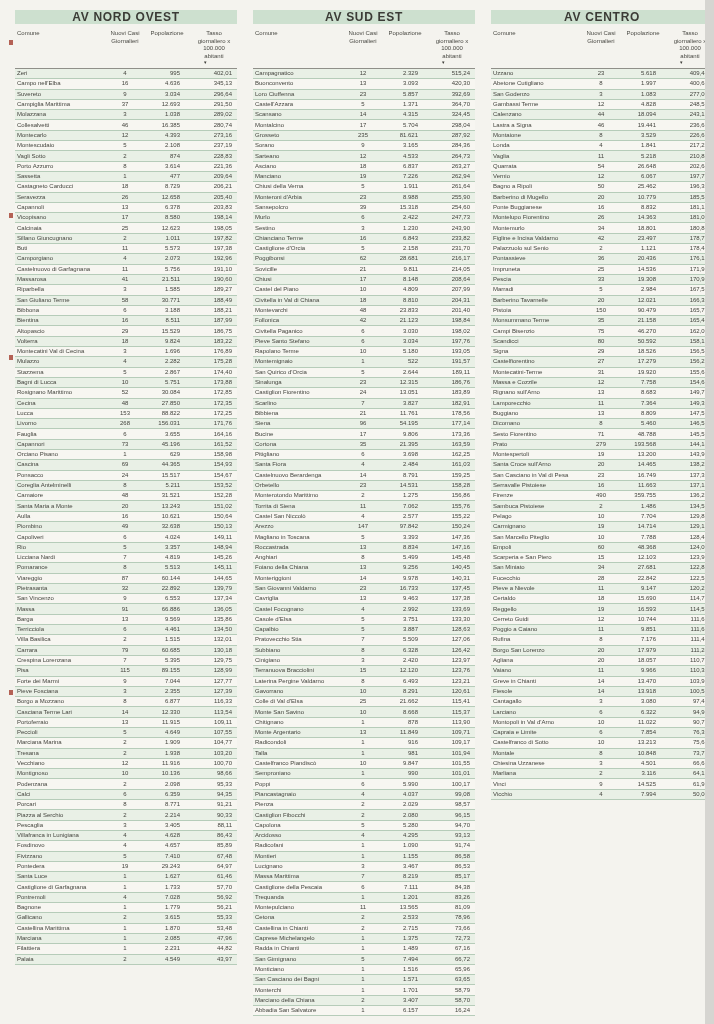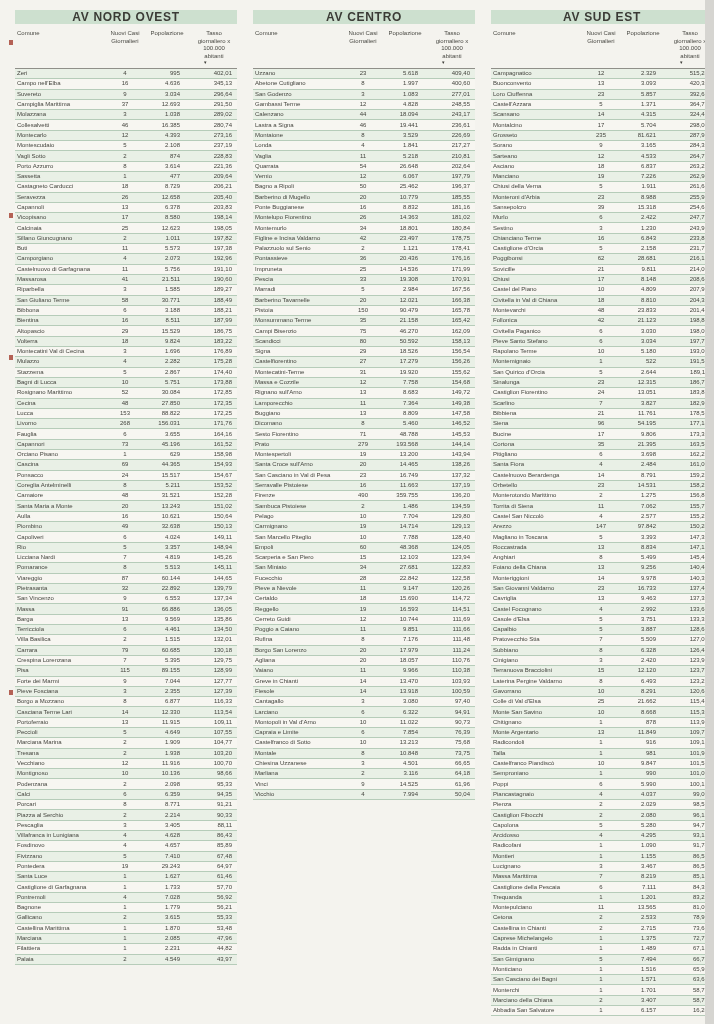--- a/index.html
+++ b/index.html
@@ -573,20 +573,583 @@
         </div>
         <div class="trow">
           <div class="c comune">Palaia</div>
           <div class="c cases">2</div>
           <div class="c pop">4.549</div>
           <div class="c tasso">43,97</div>
         </div>
       </div>
     </div>
     <div class="tcol">
+      <div class="banner">AV SUD EST</div>
+      <div class="thead">
+        <div class="c comune">Comune</div>
+        <div class="c cases">Nuovi Casi Giornalieri</div>
+        <div class="c pop">Popolazione</div>
+        <div class="c tasso"><span>Tasso giornaliero x 100.000 abitanti</span><span class="arrow">▾</span></div>
+      </div>
+      <div class="tbody">
+        <div class="trow">
+          <div class="c comune">Campagnatico</div>
+          <div class="c cases">12</div>
+          <div class="c pop">2.329</div>
+          <div class="c tasso">515,24</div>
+        </div>
+        <div class="trow">
+          <div class="c comune">Buonconvento</div>
+          <div class="c cases">13</div>
+          <div class="c pop">3.093</div>
+          <div class="c tasso">420,30</div>
+        </div>
+        <div class="trow">
+          <div class="c comune">Loro Ciuffenna</div>
+          <div class="c cases">23</div>
+          <div class="c pop">5.857</div>
+          <div class="c tasso">392,69</div>
+        </div>
+        <div class="trow">
+          <div class="c comune">Castell'Azzara</div>
+          <div class="c cases">5</div>
+          <div class="c pop">1.371</div>
+          <div class="c tasso">364,70</div>
+        </div>
+        <div class="trow">
+          <div class="c comune">Scansano</div>
+          <div class="c cases">14</div>
+          <div class="c pop">4.315</div>
+          <div class="c tasso">324,45</div>
+        </div>
+        <div class="trow">
+          <div class="c comune">Montalcino</div>
+          <div class="c cases">17</div>
+          <div class="c pop">5.704</div>
+          <div class="c tasso">298,04</div>
+        </div>
+        <div class="trow">
+          <div class="c comune">Grosseto</div>
+          <div class="c cases">235</div>
+          <div class="c pop">81.621</div>
+          <div class="c tasso">287,92</div>
+        </div>
+        <div class="trow">
+          <div class="c comune">Sorano</div>
+          <div class="c cases">9</div>
+          <div class="c pop">3.165</div>
+          <div class="c tasso">284,36</div>
+        </div>
+        <div class="trow">
+          <div class="c comune">Sarteano</div>
+          <div class="c cases">12</div>
+          <div class="c pop">4.533</div>
+          <div class="c tasso">264,73</div>
+        </div>
+        <div class="trow">
+          <div class="c comune">Asciano</div>
+          <div class="c cases">18</div>
+          <div class="c pop">6.837</div>
+          <div class="c tasso">263,27</div>
+        </div>
+        <div class="trow">
+          <div class="c comune">Manciano</div>
+          <div class="c cases">19</div>
+          <div class="c pop">7.226</div>
+          <div class="c tasso">262,94</div>
+        </div>
+        <div class="trow">
+          <div class="c comune">Chiusi della Verna</div>
+          <div class="c cases">5</div>
+          <div class="c pop">1.911</div>
+          <div class="c tasso">261,64</div>
+        </div>
+        <div class="trow">
+          <div class="c comune">Monteroni d'Arbia</div>
+          <div class="c cases">23</div>
+          <div class="c pop">8.988</div>
+          <div class="c tasso">255,90</div>
+        </div>
+        <div class="trow">
+          <div class="c comune">Sansepolcro</div>
+          <div class="c cases">39</div>
+          <div class="c pop">15.318</div>
+          <div class="c tasso">254,60</div>
+        </div>
+        <div class="trow">
+          <div class="c comune">Murlo</div>
+          <div class="c cases">6</div>
+          <div class="c pop">2.422</div>
+          <div class="c tasso">247,73</div>
+        </div>
+        <div class="trow">
+          <div class="c comune">Sestino</div>
+          <div class="c cases">3</div>
+          <div class="c pop">1.230</div>
+          <div class="c tasso">243,90</div>
+        </div>
+        <div class="trow">
+          <div class="c comune">Chianciano Terme</div>
+          <div class="c cases">16</div>
+          <div class="c pop">6.843</div>
+          <div class="c tasso">233,82</div>
+        </div>
+        <div class="trow">
+          <div class="c comune">Castiglione d'Orcia</div>
+          <div class="c cases">5</div>
+          <div class="c pop">2.158</div>
+          <div class="c tasso">231,70</div>
+        </div>
+        <div class="trow">
+          <div class="c comune">Poggibonsi</div>
+          <div class="c cases">62</div>
+          <div class="c pop">28.681</div>
+          <div class="c tasso">216,17</div>
+        </div>
+        <div class="trow">
+          <div class="c comune">Sovicille</div>
+          <div class="c cases">21</div>
+          <div class="c pop">9.811</div>
+          <div class="c tasso">214,05</div>
+        </div>
+        <div class="trow">
+          <div class="c comune">Chiusi</div>
+          <div class="c cases">17</div>
+          <div class="c pop">8.148</div>
+          <div class="c tasso">208,64</div>
+        </div>
+        <div class="trow">
+          <div class="c comune">Castel del Piano</div>
+          <div class="c cases">10</div>
+          <div class="c pop">4.809</div>
+          <div class="c tasso">207,99</div>
+        </div>
+        <div class="trow">
+          <div class="c comune">Civitella in Val di Chiana</div>
+          <div class="c cases">18</div>
+          <div class="c pop">8.810</div>
+          <div class="c tasso">204,31</div>
+        </div>
+        <div class="trow">
+          <div class="c comune">Montevarchi</div>
+          <div class="c cases">48</div>
+          <div class="c pop">23.833</div>
+          <div class="c tasso">201,40</div>
+        </div>
+        <div class="trow">
+          <div class="c comune">Follonica</div>
+          <div class="c cases">42</div>
+          <div class="c pop">21.123</div>
+          <div class="c tasso">198,84</div>
+        </div>
+        <div class="trow">
+          <div class="c comune">Civitella Paganico</div>
+          <div class="c cases">6</div>
+          <div class="c pop">3.030</div>
+          <div class="c tasso">198,02</div>
+        </div>
+        <div class="trow">
+          <div class="c comune">Pieve Santo Stefano</div>
+          <div class="c cases">6</div>
+          <div class="c pop">3.034</div>
+          <div class="c tasso">197,76</div>
+        </div>
+        <div class="trow">
+          <div class="c comune">Rapolano Terme</div>
+          <div class="c cases">10</div>
+          <div class="c pop">5.180</div>
+          <div class="c tasso">193,05</div>
+        </div>
+        <div class="trow">
+          <div class="c comune">Montemignaio</div>
+          <div class="c cases">1</div>
+          <div class="c pop">522</div>
+          <div class="c tasso">191,57</div>
+        </div>
+        <div class="trow">
+          <div class="c comune">San Quirico d'Orcia</div>
+          <div class="c cases">5</div>
+          <div class="c pop">2.644</div>
+          <div class="c tasso">189,11</div>
+        </div>
+        <div class="trow">
+          <div class="c comune">Sinalunga</div>
+          <div class="c cases">23</div>
+          <div class="c pop">12.315</div>
+          <div class="c tasso">186,76</div>
+        </div>
+        <div class="trow">
+          <div class="c comune">Castiglion Fiorentino</div>
+          <div class="c cases">24</div>
+          <div class="c pop">13.051</div>
+          <div class="c tasso">183,89</div>
+        </div>
+        <div class="trow">
+          <div class="c comune">Scarlino</div>
+          <div class="c cases">7</div>
+          <div class="c pop">3.827</div>
+          <div class="c tasso">182,91</div>
+        </div>
+        <div class="trow">
+          <div class="c comune">Bibbiena</div>
+          <div class="c cases">21</div>
+          <div class="c pop">11.761</div>
+          <div class="c tasso">178,56</div>
+        </div>
+        <div class="trow">
+          <div class="c comune">Siena</div>
+          <div class="c cases">96</div>
+          <div class="c pop">54.195</div>
+          <div class="c tasso">177,14</div>
+        </div>
+        <div class="trow">
+          <div class="c comune">Bucine</div>
+          <div class="c cases">17</div>
+          <div class="c pop">9.806</div>
+          <div class="c tasso">173,36</div>
+        </div>
+        <div class="trow">
+          <div class="c comune">Cortona</div>
+          <div class="c cases">35</div>
+          <div class="c pop">21.395</div>
+          <div class="c tasso">163,59</div>
+        </div>
+        <div class="trow">
+          <div class="c comune">Pitigliano</div>
+          <div class="c cases">6</div>
+          <div class="c pop">3.698</div>
+          <div class="c tasso">162,25</div>
+        </div>
+        <div class="trow">
+          <div class="c comune">Santa Fiora</div>
+          <div class="c cases">4</div>
+          <div class="c pop">2.484</div>
+          <div class="c tasso">161,03</div>
+        </div>
+        <div class="trow">
+          <div class="c comune">Castelnuovo Berardenga</div>
+          <div class="c cases">14</div>
+          <div class="c pop">8.791</div>
+          <div class="c tasso">159,25</div>
+        </div>
+        <div class="trow">
+          <div class="c comune">Orbetello</div>
+          <div class="c cases">23</div>
+          <div class="c pop">14.531</div>
+          <div class="c tasso">158,28</div>
+        </div>
+        <div class="trow">
+          <div class="c comune">Monterotondo Marittimo</div>
+          <div class="c cases">2</div>
+          <div class="c pop">1.275</div>
+          <div class="c tasso">156,86</div>
+        </div>
+        <div class="trow">
+          <div class="c comune">Torrita di Siena</div>
+          <div class="c cases">11</div>
+          <div class="c pop">7.062</div>
+          <div class="c tasso">155,76</div>
+        </div>
+        <div class="trow">
+          <div class="c comune">Castel San Niccolò</div>
+          <div class="c cases">4</div>
+          <div class="c pop">2.577</div>
+          <div class="c tasso">155,22</div>
+        </div>
+        <div class="trow">
+          <div class="c comune">Arezzo</div>
+          <div class="c cases">147</div>
+          <div class="c pop">97.842</div>
+          <div class="c tasso">150,24</div>
+        </div>
+        <div class="trow">
+          <div class="c comune">Magliano in Toscana</div>
+          <div class="c cases">5</div>
+          <div class="c pop">3.393</div>
+          <div class="c tasso">147,36</div>
+        </div>
+        <div class="trow">
+          <div class="c comune">Roccastrada</div>
+          <div class="c cases">13</div>
+          <div class="c pop">8.834</div>
+          <div class="c tasso">147,16</div>
+        </div>
+        <div class="trow">
+          <div class="c comune">Anghiari</div>
+          <div class="c cases">8</div>
+          <div class="c pop">5.499</div>
+          <div class="c tasso">145,48</div>
+        </div>
+        <div class="trow">
+          <div class="c comune">Foiano della Chiana</div>
+          <div class="c cases">13</div>
+          <div class="c pop">9.256</div>
+          <div class="c tasso">140,45</div>
+        </div>
+        <div class="trow">
+          <div class="c comune">Monteriggioni</div>
+          <div class="c cases">14</div>
+          <div class="c pop">9.978</div>
+          <div class="c tasso">140,31</div>
+        </div>
+        <div class="trow">
+          <div class="c comune">San Giovanni Valdarno</div>
+          <div class="c cases">23</div>
+          <div class="c pop">16.733</div>
+          <div class="c tasso">137,45</div>
+        </div>
+        <div class="trow">
+          <div class="c comune">Cavriglia</div>
+          <div class="c cases">13</div>
+          <div class="c pop">9.463</div>
+          <div class="c tasso">137,38</div>
+        </div>
+        <div class="trow">
+          <div class="c comune">Castel Focognano</div>
+          <div class="c cases">4</div>
+          <div class="c pop">2.992</div>
+          <div class="c tasso">133,69</div>
+        </div>
+        <div class="trow">
+          <div class="c comune">Casole d'Elsa</div>
+          <div class="c cases">5</div>
+          <div class="c pop">3.751</div>
+          <div class="c tasso">133,30</div>
+        </div>
+        <div class="trow">
+          <div class="c comune">Capalbio</div>
+          <div class="c cases">5</div>
+          <div class="c pop">3.887</div>
+          <div class="c tasso">128,63</div>
+        </div>
+        <div class="trow">
+          <div class="c comune">Pratovecchio Stia</div>
+          <div class="c cases">7</div>
+          <div class="c pop">5.509</div>
+          <div class="c tasso">127,06</div>
+        </div>
+        <div class="trow">
+          <div class="c comune">Subbiano</div>
+          <div class="c cases">8</div>
+          <div class="c pop">6.328</div>
+          <div class="c tasso">126,42</div>
+        </div>
+        <div class="trow">
+          <div class="c comune">Cinigiano</div>
+          <div class="c cases">3</div>
+          <div class="c pop">2.420</div>
+          <div class="c tasso">123,97</div>
+        </div>
+        <div class="trow">
+          <div class="c comune">Terranuova Bracciolini</div>
+          <div class="c cases">15</div>
+          <div class="c pop">12.120</div>
+          <div class="c tasso">123,76</div>
+        </div>
+        <div class="trow">
+          <div class="c comune">Laterina Pergine Valdarno</div>
+          <div class="c cases">8</div>
+          <div class="c pop">6.493</div>
+          <div class="c tasso">123,21</div>
+        </div>
+        <div class="trow">
+          <div class="c comune">Gavorrano</div>
+          <div class="c cases">10</div>
+          <div class="c pop">8.291</div>
+          <div class="c tasso">120,61</div>
+        </div>
+        <div class="trow">
+          <div class="c comune">Colle di Val d'Elsa</div>
+          <div class="c cases">25</div>
+          <div class="c pop">21.662</div>
+          <div class="c tasso">115,41</div>
+        </div>
+        <div class="trow">
+          <div class="c comune">Monte San Savino</div>
+          <div class="c cases">10</div>
+          <div class="c pop">8.668</div>
+          <div class="c tasso">115,37</div>
+        </div>
+        <div class="trow">
+          <div class="c comune">Chitignano</div>
+          <div class="c cases">1</div>
+          <div class="c pop">878</div>
+          <div class="c tasso">113,90</div>
+        </div>
+        <div class="trow">
+          <div class="c comune">Monte Argentario</div>
+          <div class="c cases">13</div>
+          <div class="c pop">11.849</div>
+          <div class="c tasso">109,71</div>
+        </div>
+        <div class="trow">
+          <div class="c comune">Radicondoli</div>
+          <div class="c cases">1</div>
+          <div class="c pop">916</div>
+          <div class="c tasso">109,17</div>
+        </div>
+        <div class="trow">
+          <div class="c comune">Talla</div>
+          <div class="c cases">1</div>
+          <div class="c pop">981</div>
+          <div class="c tasso">101,94</div>
+        </div>
+        <div class="trow">
+          <div class="c comune">Castelfranco Piandiscò</div>
+          <div class="c cases">10</div>
+          <div class="c pop">9.847</div>
+          <div class="c tasso">101,55</div>
+        </div>
+        <div class="trow">
+          <div class="c comune">Semproniano</div>
+          <div class="c cases">1</div>
+          <div class="c pop">990</div>
+          <div class="c tasso">101,01</div>
+        </div>
+        <div class="trow">
+          <div class="c comune">Poppi</div>
+          <div class="c cases">6</div>
+          <div class="c pop">5.990</div>
+          <div class="c tasso">100,17</div>
+        </div>
+        <div class="trow">
+          <div class="c comune">Piancastagnaio</div>
+          <div class="c cases">4</div>
+          <div class="c pop">4.037</div>
+          <div class="c tasso">99,08</div>
+        </div>
+        <div class="trow">
+          <div class="c comune">Pienza</div>
+          <div class="c cases">2</div>
+          <div class="c pop">2.029</div>
+          <div class="c tasso">98,57</div>
+        </div>
+        <div class="trow">
+          <div class="c comune">Castiglion Fibocchi</div>
+          <div class="c cases">2</div>
+          <div class="c pop">2.080</div>
+          <div class="c tasso">96,15</div>
+        </div>
+        <div class="trow">
+          <div class="c comune">Capolona</div>
+          <div class="c cases">5</div>
+          <div class="c pop">5.280</div>
+          <div class="c tasso">94,70</div>
+        </div>
+        <div class="trow">
+          <div class="c comune">Arcidosso</div>
+          <div class="c cases">4</div>
+          <div class="c pop">4.295</div>
+          <div class="c tasso">93,13</div>
+        </div>
+        <div class="trow">
+          <div class="c comune">Radicofani</div>
+          <div class="c cases">1</div>
+          <div class="c pop">1.090</div>
+          <div class="c tasso">91,74</div>
+        </div>
+        <div class="trow">
+          <div class="c comune">Montieri</div>
+          <div class="c cases">1</div>
+          <div class="c pop">1.155</div>
+          <div class="c tasso">86,58</div>
+        </div>
+        <div class="trow">
+          <div class="c comune">Lucignano</div>
+          <div class="c cases">3</div>
+          <div class="c pop">3.467</div>
+          <div class="c tasso">86,53</div>
+        </div>
+        <div class="trow">
+          <div class="c comune">Massa Marittima</div>
+          <div class="c cases">7</div>
+          <div class="c pop">8.219</div>
+          <div class="c tasso">85,17</div>
+        </div>
+        <div class="trow">
+          <div class="c comune">Castiglione della Pescaia</div>
+          <div class="c cases">6</div>
+          <div class="c pop">7.111</div>
+          <div class="c tasso">84,38</div>
+        </div>
+        <div class="trow">
+          <div class="c comune">Trequanda</div>
+          <div class="c cases">1</div>
+          <div class="c pop">1.201</div>
+          <div class="c tasso">83,26</div>
+        </div>
+        <div class="trow">
+          <div class="c comune">Montepulciano</div>
+          <div class="c cases">11</div>
+          <div class="c pop">13.565</div>
+          <div class="c tasso">81,09</div>
+        </div>
+        <div class="trow">
+          <div class="c comune">Cetona</div>
+          <div class="c cases">2</div>
+          <div class="c pop">2.533</div>
+          <div class="c tasso">78,96</div>
+        </div>
+        <div class="trow">
+          <div class="c comune">Castellina in Chianti</div>
+          <div class="c cases">2</div>
+          <div class="c pop">2.715</div>
+          <div class="c tasso">73,66</div>
+        </div>
+        <div class="trow">
+          <div class="c comune">Caprese Michelangelo</div>
+          <div class="c cases">1</div>
+          <div class="c pop">1.375</div>
+          <div class="c tasso">72,73</div>
+        </div>
+        <div class="trow">
+          <div class="c comune">Radda in Chianti</div>
+          <div class="c cases">1</div>
+          <div class="c pop">1.489</div>
+          <div class="c tasso">67,16</div>
+        </div>
+        <div class="trow">
+          <div class="c comune">San Gimignano</div>
+          <div class="c cases">5</div>
+          <div class="c pop">7.494</div>
+          <div class="c tasso">66,72</div>
+        </div>
+        <div class="trow">
+          <div class="c comune">Monticiano</div>
+          <div class="c cases">1</div>
+          <div class="c pop">1.516</div>
+          <div class="c tasso">65,96</div>
+        </div>
+        <div class="trow">
+          <div class="c comune">San Casciano dei Bagni</div>
+          <div class="c cases">1</div>
+          <div class="c pop">1.571</div>
+          <div class="c tasso">63,65</div>
+        </div>
+        <div class="trow">
+          <div class="c comune">Monterchi</div>
+          <div class="c cases">1</div>
+          <div class="c pop">1.701</div>
+          <div class="c tasso">58,79</div>
+        </div>
+        <div class="trow">
+          <div class="c comune">Marciano della Chiana</div>
+          <div class="c cases">2</div>
+          <div class="c pop">3.407</div>
+          <div class="c tasso">58,70</div>
+        </div>
+        <div class="trow">
+          <div class="c comune">Abbadia San Salvatore</div>
+          <div class="c cases">1</div>
+          <div class="c pop">6.157</div>
+          <div class="c tasso">16,24</div>
+        </div>
+      </div>
+    </div>
+    <div class="tcol">
       <div class="banner">AV CENTRO</div>
       <div class="thead">
         <div class="c comune">Comune</div>
         <div class="c cases">Nuovi Casi Giornalieri</div>
         <div class="c pop">Popolazione</div>
         <div class="c tasso"><span>Tasso giornaliero x 100.000 abitanti</span><span class="arrow">▾</span></div>
       </div>
       <div class="tbody">
         <div class="trow">
           <div class="c comune">Uzzano</div>
@@ -1006,583 +1569,20 @@
           <div class="c comune">Vinci</div>
           <div class="c cases">9</div>
           <div class="c pop">14.525</div>
           <div class="c tasso">61,96</div>
         </div>
         <div class="trow">
           <div class="c comune">Vicchio</div>
           <div class="c cases">4</div>
           <div class="c pop">7.994</div>
           <div class="c tasso">50,04</div>
-        </div>
-      </div>
-    </div>
-    <div class="tcol">
-      <div class="banner">AV SUD EST</div>
-      <div class="thead">
-        <div class="c comune">Comune</div>
-        <div class="c cases">Nuovi Casi Giornalieri</div>
-        <div class="c pop">Popolazione</div>
-        <div class="c tasso"><span>Tasso giornaliero x 100.000 abitanti</span><span class="arrow">▾</span></div>
-      </div>
-      <div class="tbody">
-        <div class="trow">
-          <div class="c comune">Campagnatico</div>
-          <div class="c cases">12</div>
-          <div class="c pop">2.329</div>
-          <div class="c tasso">515,24</div>
-        </div>
-        <div class="trow">
-          <div class="c comune">Buonconvento</div>
-          <div class="c cases">13</div>
-          <div class="c pop">3.093</div>
-          <div class="c tasso">420,30</div>
-        </div>
-        <div class="trow">
-          <div class="c comune">Loro Ciuffenna</div>
-          <div class="c cases">23</div>
-          <div class="c pop">5.857</div>
-          <div class="c tasso">392,69</div>
-        </div>
-        <div class="trow">
-          <div class="c comune">Castell'Azzara</div>
-          <div class="c cases">5</div>
-          <div class="c pop">1.371</div>
-          <div class="c tasso">364,70</div>
-        </div>
-        <div class="trow">
-          <div class="c comune">Scansano</div>
-          <div class="c cases">14</div>
-          <div class="c pop">4.315</div>
-          <div class="c tasso">324,45</div>
-        </div>
-        <div class="trow">
-          <div class="c comune">Montalcino</div>
-          <div class="c cases">17</div>
-          <div class="c pop">5.704</div>
-          <div class="c tasso">298,04</div>
-        </div>
-        <div class="trow">
-          <div class="c comune">Grosseto</div>
-          <div class="c cases">235</div>
-          <div class="c pop">81.621</div>
-          <div class="c tasso">287,92</div>
-        </div>
-        <div class="trow">
-          <div class="c comune">Sorano</div>
-          <div class="c cases">9</div>
-          <div class="c pop">3.165</div>
-          <div class="c tasso">284,36</div>
-        </div>
-        <div class="trow">
-          <div class="c comune">Sarteano</div>
-          <div class="c cases">12</div>
-          <div class="c pop">4.533</div>
-          <div class="c tasso">264,73</div>
-        </div>
-        <div class="trow">
-          <div class="c comune">Asciano</div>
-          <div class="c cases">18</div>
-          <div class="c pop">6.837</div>
-          <div class="c tasso">263,27</div>
-        </div>
-        <div class="trow">
-          <div class="c comune">Manciano</div>
-          <div class="c cases">19</div>
-          <div class="c pop">7.226</div>
-          <div class="c tasso">262,94</div>
-        </div>
-        <div class="trow">
-          <div class="c comune">Chiusi della Verna</div>
-          <div class="c cases">5</div>
-          <div class="c pop">1.911</div>
-          <div class="c tasso">261,64</div>
-        </div>
-        <div class="trow">
-          <div class="c comune">Monteroni d'Arbia</div>
-          <div class="c cases">23</div>
-          <div class="c pop">8.988</div>
-          <div class="c tasso">255,90</div>
-        </div>
-        <div class="trow">
-          <div class="c comune">Sansepolcro</div>
-          <div class="c cases">39</div>
-          <div class="c pop">15.318</div>
-          <div class="c tasso">254,60</div>
-        </div>
-        <div class="trow">
-          <div class="c comune">Murlo</div>
-          <div class="c cases">6</div>
-          <div class="c pop">2.422</div>
-          <div class="c tasso">247,73</div>
-        </div>
-        <div class="trow">
-          <div class="c comune">Sestino</div>
-          <div class="c cases">3</div>
-          <div class="c pop">1.230</div>
-          <div class="c tasso">243,90</div>
-        </div>
-        <div class="trow">
-          <div class="c comune">Chianciano Terme</div>
-          <div class="c cases">16</div>
-          <div class="c pop">6.843</div>
-          <div class="c tasso">233,82</div>
-        </div>
-        <div class="trow">
-          <div class="c comune">Castiglione d'Orcia</div>
-          <div class="c cases">5</div>
-          <div class="c pop">2.158</div>
-          <div class="c tasso">231,70</div>
-        </div>
-        <div class="trow">
-          <div class="c comune">Poggibonsi</div>
-          <div class="c cases">62</div>
-          <div class="c pop">28.681</div>
-          <div class="c tasso">216,17</div>
-        </div>
-        <div class="trow">
-          <div class="c comune">Sovicille</div>
-          <div class="c cases">21</div>
-          <div class="c pop">9.811</div>
-          <div class="c tasso">214,05</div>
-        </div>
-        <div class="trow">
-          <div class="c comune">Chiusi</div>
-          <div class="c cases">17</div>
-          <div class="c pop">8.148</div>
-          <div class="c tasso">208,64</div>
-        </div>
-        <div class="trow">
-          <div class="c comune">Castel del Piano</div>
-          <div class="c cases">10</div>
-          <div class="c pop">4.809</div>
-          <div class="c tasso">207,99</div>
-        </div>
-        <div class="trow">
-          <div class="c comune">Civitella in Val di Chiana</div>
-          <div class="c cases">18</div>
-          <div class="c pop">8.810</div>
-          <div class="c tasso">204,31</div>
-        </div>
-        <div class="trow">
-          <div class="c comune">Montevarchi</div>
-          <div class="c cases">48</div>
-          <div class="c pop">23.833</div>
-          <div class="c tasso">201,40</div>
-        </div>
-        <div class="trow">
-          <div class="c comune">Follonica</div>
-          <div class="c cases">42</div>
-          <div class="c pop">21.123</div>
-          <div class="c tasso">198,84</div>
-        </div>
-        <div class="trow">
-          <div class="c comune">Civitella Paganico</div>
-          <div class="c cases">6</div>
-          <div class="c pop">3.030</div>
-          <div class="c tasso">198,02</div>
-        </div>
-        <div class="trow">
-          <div class="c comune">Pieve Santo Stefano</div>
-          <div class="c cases">6</div>
-          <div class="c pop">3.034</div>
-          <div class="c tasso">197,76</div>
-        </div>
-        <div class="trow">
-          <div class="c comune">Rapolano Terme</div>
-          <div class="c cases">10</div>
-          <div class="c pop">5.180</div>
-          <div class="c tasso">193,05</div>
-        </div>
-        <div class="trow">
-          <div class="c comune">Montemignaio</div>
-          <div class="c cases">1</div>
-          <div class="c pop">522</div>
-          <div class="c tasso">191,57</div>
-        </div>
-        <div class="trow">
-          <div class="c comune">San Quirico d'Orcia</div>
-          <div class="c cases">5</div>
-          <div class="c pop">2.644</div>
-          <div class="c tasso">189,11</div>
-        </div>
-        <div class="trow">
-          <div class="c comune">Sinalunga</div>
-          <div class="c cases">23</div>
-          <div class="c pop">12.315</div>
-          <div class="c tasso">186,76</div>
-        </div>
-        <div class="trow">
-          <div class="c comune">Castiglion Fiorentino</div>
-          <div class="c cases">24</div>
-          <div class="c pop">13.051</div>
-          <div class="c tasso">183,89</div>
-        </div>
-        <div class="trow">
-          <div class="c comune">Scarlino</div>
-          <div class="c cases">7</div>
-          <div class="c pop">3.827</div>
-          <div class="c tasso">182,91</div>
-        </div>
-        <div class="trow">
-          <div class="c comune">Bibbiena</div>
-          <div class="c cases">21</div>
-          <div class="c pop">11.761</div>
-          <div class="c tasso">178,56</div>
-        </div>
-        <div class="trow">
-          <div class="c comune">Siena</div>
-          <div class="c cases">96</div>
-          <div class="c pop">54.195</div>
-          <div class="c tasso">177,14</div>
-        </div>
-        <div class="trow">
-          <div class="c comune">Bucine</div>
-          <div class="c cases">17</div>
-          <div class="c pop">9.806</div>
-          <div class="c tasso">173,36</div>
-        </div>
-        <div class="trow">
-          <div class="c comune">Cortona</div>
-          <div class="c cases">35</div>
-          <div class="c pop">21.395</div>
-          <div class="c tasso">163,59</div>
-        </div>
-        <div class="trow">
-          <div class="c comune">Pitigliano</div>
-          <div class="c cases">6</div>
-          <div class="c pop">3.698</div>
-          <div class="c tasso">162,25</div>
-        </div>
-        <div class="trow">
-          <div class="c comune">Santa Fiora</div>
-          <div class="c cases">4</div>
-          <div class="c pop">2.484</div>
-          <div class="c tasso">161,03</div>
-        </div>
-        <div class="trow">
-          <div class="c comune">Castelnuovo Berardenga</div>
-          <div class="c cases">14</div>
-          <div class="c pop">8.791</div>
-          <div class="c tasso">159,25</div>
-        </div>
-        <div class="trow">
-          <div class="c comune">Orbetello</div>
-          <div class="c cases">23</div>
-          <div class="c pop">14.531</div>
-          <div class="c tasso">158,28</div>
-        </div>
-        <div class="trow">
-          <div class="c comune">Monterotondo Marittimo</div>
-          <div class="c cases">2</div>
-          <div class="c pop">1.275</div>
-          <div class="c tasso">156,86</div>
-        </div>
-        <div class="trow">
-          <div class="c comune">Torrita di Siena</div>
-          <div class="c cases">11</div>
-          <div class="c pop">7.062</div>
-          <div class="c tasso">155,76</div>
-        </div>
-        <div class="trow">
-          <div class="c comune">Castel San Niccolò</div>
-          <div class="c cases">4</div>
-          <div class="c pop">2.577</div>
-          <div class="c tasso">155,22</div>
-        </div>
-        <div class="trow">
-          <div class="c comune">Arezzo</div>
-          <div class="c cases">147</div>
-          <div class="c pop">97.842</div>
-          <div class="c tasso">150,24</div>
-        </div>
-        <div class="trow">
-          <div class="c comune">Magliano in Toscana</div>
-          <div class="c cases">5</div>
-          <div class="c pop">3.393</div>
-          <div class="c tasso">147,36</div>
-        </div>
-        <div class="trow">
-          <div class="c comune">Roccastrada</div>
-          <div class="c cases">13</div>
-          <div class="c pop">8.834</div>
-          <div class="c tasso">147,16</div>
-        </div>
-        <div class="trow">
-          <div class="c comune">Anghiari</div>
-          <div class="c cases">8</div>
-          <div class="c pop">5.499</div>
-          <div class="c tasso">145,48</div>
-        </div>
-        <div class="trow">
-          <div class="c comune">Foiano della Chiana</div>
-          <div class="c cases">13</div>
-          <div class="c pop">9.256</div>
-          <div class="c tasso">140,45</div>
-        </div>
-        <div class="trow">
-          <div class="c comune">Monteriggioni</div>
-          <div class="c cases">14</div>
-          <div class="c pop">9.978</div>
-          <div class="c tasso">140,31</div>
-        </div>
-        <div class="trow">
-          <div class="c comune">San Giovanni Valdarno</div>
-          <div class="c cases">23</div>
-          <div class="c pop">16.733</div>
-          <div class="c tasso">137,45</div>
-        </div>
-        <div class="trow">
-          <div class="c comune">Cavriglia</div>
-          <div class="c cases">13</div>
-          <div class="c pop">9.463</div>
-          <div class="c tasso">137,38</div>
-        </div>
-        <div class="trow">
-          <div class="c comune">Castel Focognano</div>
-          <div class="c cases">4</div>
-          <div class="c pop">2.992</div>
-          <div class="c tasso">133,69</div>
-        </div>
-        <div class="trow">
-          <div class="c comune">Casole d'Elsa</div>
-          <div class="c cases">5</div>
-          <div class="c pop">3.751</div>
-          <div class="c tasso">133,30</div>
-        </div>
-        <div class="trow">
-          <div class="c comune">Capalbio</div>
-          <div class="c cases">5</div>
-          <div class="c pop">3.887</div>
-          <div class="c tasso">128,63</div>
-        </div>
-        <div class="trow">
-          <div class="c comune">Pratovecchio Stia</div>
-          <div class="c cases">7</div>
-          <div class="c pop">5.509</div>
-          <div class="c tasso">127,06</div>
-        </div>
-        <div class="trow">
-          <div class="c comune">Subbiano</div>
-          <div class="c cases">8</div>
-          <div class="c pop">6.328</div>
-          <div class="c tasso">126,42</div>
-        </div>
-        <div class="trow">
-          <div class="c comune">Cinigiano</div>
-          <div class="c cases">3</div>
-          <div class="c pop">2.420</div>
-          <div class="c tasso">123,97</div>
-        </div>
-        <div class="trow">
-          <div class="c comune">Terranuova Bracciolini</div>
-          <div class="c cases">15</div>
-          <div class="c pop">12.120</div>
-          <div class="c tasso">123,76</div>
-        </div>
-        <div class="trow">
-          <div class="c comune">Laterina Pergine Valdarno</div>
-          <div class="c cases">8</div>
-          <div class="c pop">6.493</div>
-          <div class="c tasso">123,21</div>
-        </div>
-        <div class="trow">
-          <div class="c comune">Gavorrano</div>
-          <div class="c cases">10</div>
-          <div class="c pop">8.291</div>
-          <div class="c tasso">120,61</div>
-        </div>
-        <div class="trow">
-          <div class="c comune">Colle di Val d'Elsa</div>
-          <div class="c cases">25</div>
-          <div class="c pop">21.662</div>
-          <div class="c tasso">115,41</div>
-        </div>
-        <div class="trow">
-          <div class="c comune">Monte San Savino</div>
-          <div class="c cases">10</div>
-          <div class="c pop">8.668</div>
-          <div class="c tasso">115,37</div>
-        </div>
-        <div class="trow">
-          <div class="c comune">Chitignano</div>
-          <div class="c cases">1</div>
-          <div class="c pop">878</div>
-          <div class="c tasso">113,90</div>
-        </div>
-        <div class="trow">
-          <div class="c comune">Monte Argentario</div>
-          <div class="c cases">13</div>
-          <div class="c pop">11.849</div>
-          <div class="c tasso">109,71</div>
-        </div>
-        <div class="trow">
-          <div class="c comune">Radicondoli</div>
-          <div class="c cases">1</div>
-          <div class="c pop">916</div>
-          <div class="c tasso">109,17</div>
-        </div>
-        <div class="trow">
-          <div class="c comune">Talla</div>
-          <div class="c cases">1</div>
-          <div class="c pop">981</div>
-          <div class="c tasso">101,94</div>
-        </div>
-        <div class="trow">
-          <div class="c comune">Castelfranco Piandiscò</div>
-          <div class="c cases">10</div>
-          <div class="c pop">9.847</div>
-          <div class="c tasso">101,55</div>
-        </div>
-        <div class="trow">
-          <div class="c comune">Semproniano</div>
-          <div class="c cases">1</div>
-          <div class="c pop">990</div>
-          <div class="c tasso">101,01</div>
-        </div>
-        <div class="trow">
-          <div class="c comune">Poppi</div>
-          <div class="c cases">6</div>
-          <div class="c pop">5.990</div>
-          <div class="c tasso">100,17</div>
-        </div>
-        <div class="trow">
-          <div class="c comune">Piancastagnaio</div>
-          <div class="c cases">4</div>
-          <div class="c pop">4.037</div>
-          <div class="c tasso">99,08</div>
-        </div>
-        <div class="trow">
-          <div class="c comune">Pienza</div>
-          <div class="c cases">2</div>
-          <div class="c pop">2.029</div>
-          <div class="c tasso">98,57</div>
-        </div>
-        <div class="trow">
-          <div class="c comune">Castiglion Fibocchi</div>
-          <div class="c cases">2</div>
-          <div class="c pop">2.080</div>
-          <div class="c tasso">96,15</div>
-        </div>
-        <div class="trow">
-          <div class="c comune">Capolona</div>
-          <div class="c cases">5</div>
-          <div class="c pop">5.280</div>
-          <div class="c tasso">94,70</div>
-        </div>
-        <div class="trow">
-          <div class="c comune">Arcidosso</div>
-          <div class="c cases">4</div>
-          <div class="c pop">4.295</div>
-          <div class="c tasso">93,13</div>
-        </div>
-        <div class="trow">
-          <div class="c comune">Radicofani</div>
-          <div class="c cases">1</div>
-          <div class="c pop">1.090</div>
-          <div class="c tasso">91,74</div>
-        </div>
-        <div class="trow">
-          <div class="c comune">Montieri</div>
-          <div class="c cases">1</div>
-          <div class="c pop">1.155</div>
-          <div class="c tasso">86,58</div>
-        </div>
-        <div class="trow">
-          <div class="c comune">Lucignano</div>
-          <div class="c cases">3</div>
-          <div class="c pop">3.467</div>
-          <div class="c tasso">86,53</div>
-        </div>
-        <div class="trow">
-          <div class="c comune">Massa Marittima</div>
-          <div class="c cases">7</div>
-          <div class="c pop">8.219</div>
-          <div class="c tasso">85,17</div>
-        </div>
-        <div class="trow">
-          <div class="c comune">Castiglione della Pescaia</div>
-          <div class="c cases">6</div>
-          <div class="c pop">7.111</div>
-          <div class="c tasso">84,38</div>
-        </div>
-        <div class="trow">
-          <div class="c comune">Trequanda</div>
-          <div class="c cases">1</div>
-          <div class="c pop">1.201</div>
-          <div class="c tasso">83,26</div>
-        </div>
-        <div class="trow">
-          <div class="c comune">Montepulciano</div>
-          <div class="c cases">11</div>
-          <div class="c pop">13.565</div>
-          <div class="c tasso">81,09</div>
-        </div>
-        <div class="trow">
-          <div class="c comune">Cetona</div>
-          <div class="c cases">2</div>
-          <div class="c pop">2.533</div>
-          <div class="c tasso">78,96</div>
-        </div>
-        <div class="trow">
-          <div class="c comune">Castellina in Chianti</div>
-          <div class="c cases">2</div>
-          <div class="c pop">2.715</div>
-          <div class="c tasso">73,66</div>
-        </div>
-        <div class="trow">
-          <div class="c comune">Caprese Michelangelo</div>
-          <div class="c cases">1</div>
-          <div class="c pop">1.375</div>
-          <div class="c tasso">72,73</div>
-        </div>
-        <div class="trow">
-          <div class="c comune">Radda in Chianti</div>
-          <div class="c cases">1</div>
-          <div class="c pop">1.489</div>
-          <div class="c tasso">67,16</div>
-        </div>
-        <div class="trow">
-          <div class="c comune">San Gimignano</div>
-          <div class="c cases">5</div>
-          <div class="c pop">7.494</div>
-          <div class="c tasso">66,72</div>
-        </div>
-        <div class="trow">
-          <div class="c comune">Monticiano</div>
-          <div class="c cases">1</div>
-          <div class="c pop">1.516</div>
-          <div class="c tasso">65,96</div>
-        </div>
-        <div class="trow">
-          <div class="c comune">San Casciano dei Bagni</div>
-          <div class="c cases">1</div>
-          <div class="c pop">1.571</div>
-          <div class="c tasso">63,65</div>
-        </div>
-        <div class="trow">
-          <div class="c comune">Monterchi</div>
-          <div class="c cases">1</div>
-          <div class="c pop">1.701</div>
-          <div class="c tasso">58,79</div>
-        </div>
-        <div class="trow">
-          <div class="c comune">Marciano della Chiana</div>
-          <div class="c cases">2</div>
-          <div class="c pop">3.407</div>
-          <div class="c tasso">58,70</div>
-        </div>
-        <div class="trow">
-          <div class="c comune">Abbadia San Salvatore</div>
-          <div class="c cases">1</div>
-          <div class="c pop">6.157</div>
-          <div class="c tasso">16,24</div>
         </div>
       </div>
     </div>
   </div>
 <div class="page-edge"></div>
 <div class="edge-mark" style="top:40px"></div>
 <div class="edge-mark" style="top:213px"></div>
 <div class="edge-mark" style="top:355px"></div>
 <div class="edge-mark" style="top:690px"></div>
 

